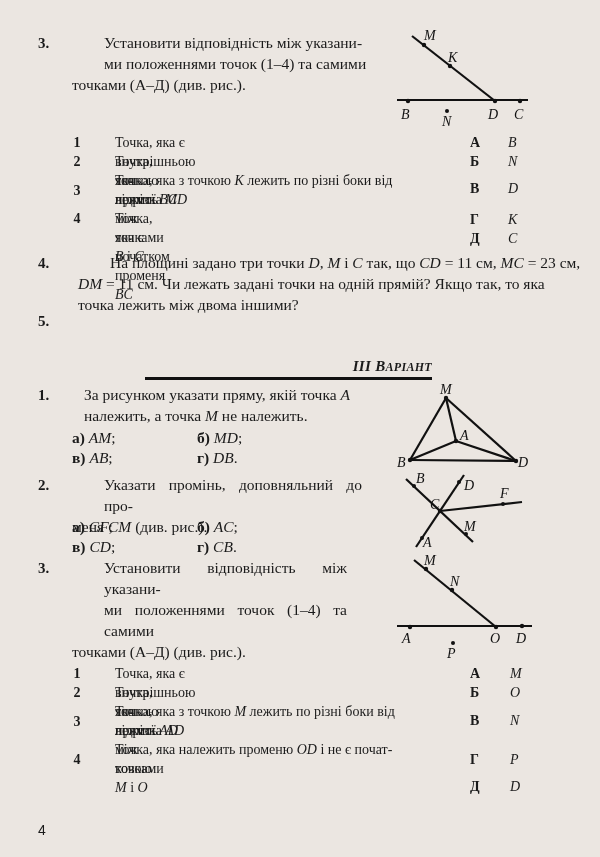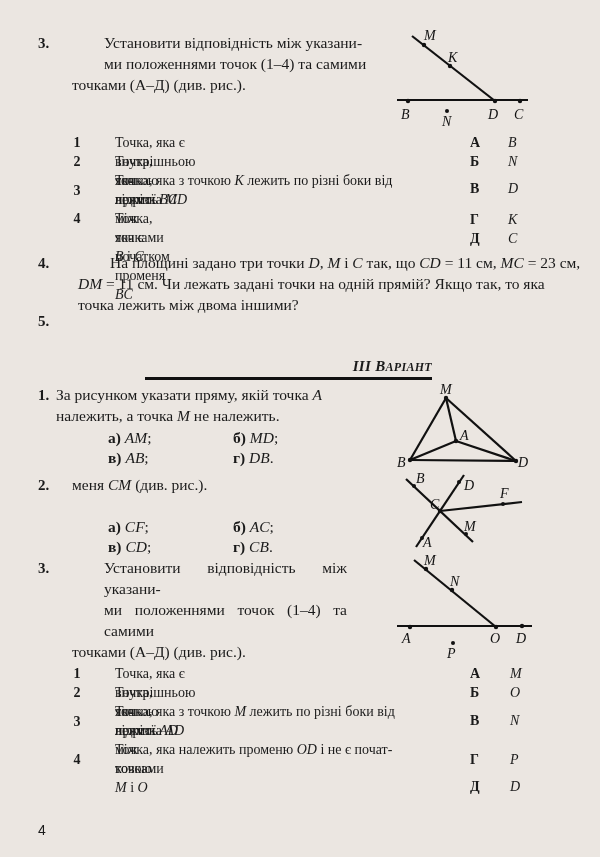--- a/index.html
+++ b/index.html
@@ -15,21 +15,21 @@
     .para { font-size: 15.5px; line-height: 21px; }
     .just { text-align: justify; text-align-last: left; margin-left: 32px; }
     i, .it { font-style: italic; }
     .match-table { position: absolute; font-size: 14px; line-height: 19px; }
     .mrow { position: absolute; left: 0; }
     .mnum { position: absolute; width: 14px; text-align: center; font-weight: bold; }
     .mtext { position: absolute; left: 45px; }
     .mletter { position: absolute; font-weight: bold; }
     .mpoint { position: absolute; font-style: italic; }
     .opts { position: absolute; font-size: 15.5px; line-height: 20px; }
-    .opt { position: absolute; white-space: nowrap; margin-left: 36px; }
+    .opt { position: absolute; white-space: nowrap; }
     .opt b { font-weight: bold; }
     .variant-title {
       position: absolute; left: 145px; width: 287px; top: 358px;
       text-align: right; font-weight: bold; font-style: italic; font-size: 15px;
       letter-spacing: 0.3px;
     }
     .variant-title .sc { font-size: 12px; }
     .variant-rule {
       position: absolute; left: 145px; width: 287px; top: 377px; height: 3px;
       background: #111;
@@ -102,21 +102,21 @@
 </div>
 
 <div class="abs num" style="left:38px;top:313px;">5.</div>
 <div class="abs para" style="left:72px;top:310px;width:500px;">
 </div>
 
 <div class="variant-title"><span>III </span><span>В</span><span class="sc">АРІАНТ</span></div>
 <div class="variant-rule"></div>
 
 <div class="abs num" style="left:38px;top:387px;">1.</div>
-<div class="abs para" style="left:56px;top:384px;width:300px;">
+<div class="abs para" style="left:84px;top:384px;width:300px;">
   <div style="white-space:nowrap;"><span>За рисунком указати пряму, якій точка </span><i>A</i></div>
   <div style="white-space:nowrap;"><span>належить, а точка </span><i>M</i><span> не належить.</span></div>
 </div>
 <div class="opts" style="left:72px;top:428px;width:240px;height:40px;">
   <div class="opt" style="left:0;top:0;"><b>а)</b> <i>AM</i><span>;</span></div>
   <div class="opt" style="left:125px;top:0;"><b>б)</b> <i>MD</i><span>;</span></div>
   <div class="opt" style="left:0;top:20px;"><b>в)</b> <i>AB</i><span>;</span></div>
   <div class="opt" style="left:125px;top:20px;"><b>г)</b> <i>DB</i><span>.</span></div>
 </div>
 
@@ -134,20 +134,21 @@
   <circle cx="30" cy="90" r="2.2" fill="#111"></circle>
   <circle cx="136" cy="91" r="2.2" fill="#111"></circle>
   <text x="60" y="24">M</text>
   <text x="80" y="70">A</text>
   <text x="17" y="97">B</text>
   <text x="138" y="97">D</text>
 </svg>
 
 <div class="abs num" style="left:38px;top:477px;">2.</div>
 <div class="abs para" style="left:72px;top:474px;width:290px;">
+  <div class="just">Указати промінь, доповняльний до про-</div>
   <div style="white-space:nowrap;"><span>меня </span><i>CM</i><span> (див. рис.).</span></div>
 </div>
 <div class="opts" style="left:72px;top:517px;width:240px;height:40px;">
   <div class="opt" style="left:0;top:0;"><b>а)</b> <i>CF</i><span>;</span></div>
   <div class="opt" style="left:125px;top:0;"><b>б)</b> <i>AC</i><span>;</span></div>
   <div class="opt" style="left:0;top:20px;"><b>в)</b> <i>CD</i><span>;</span></div>
   <div class="opt" style="left:125px;top:20px;"><b>г)</b> <i>CB</i><span>.</span></div>
 </div>
 
 <svg class="abs" style="left:390px;top:465px;" width="150" height="90">

